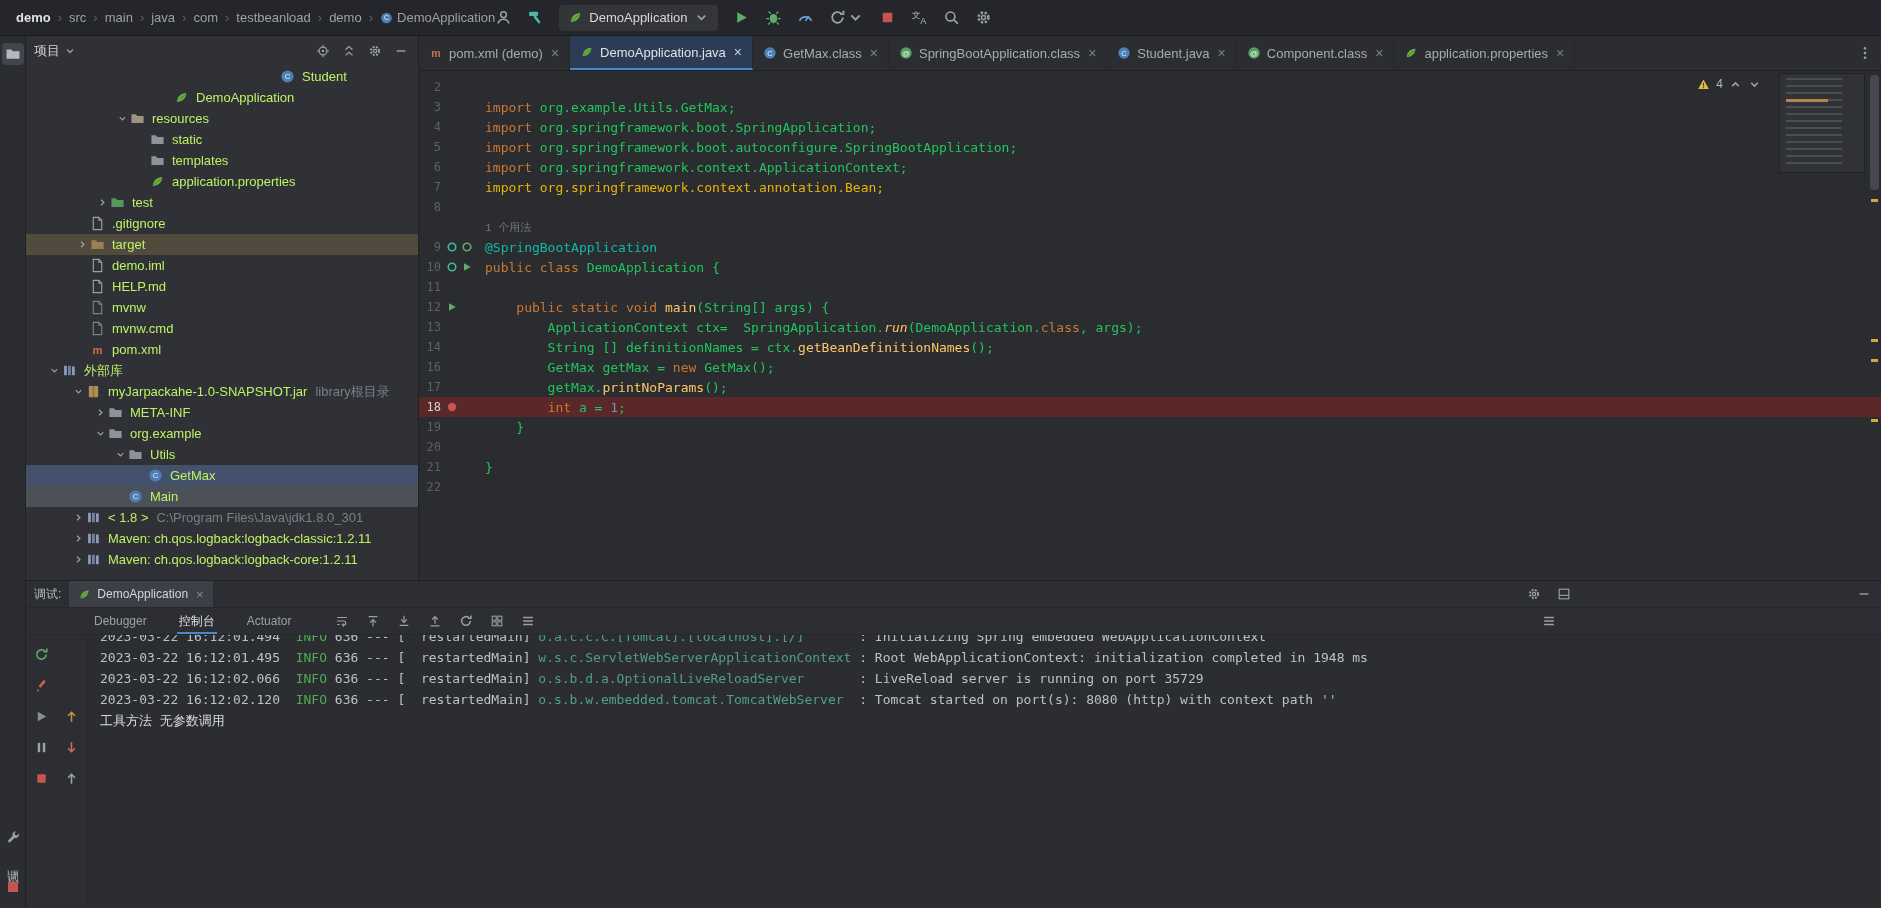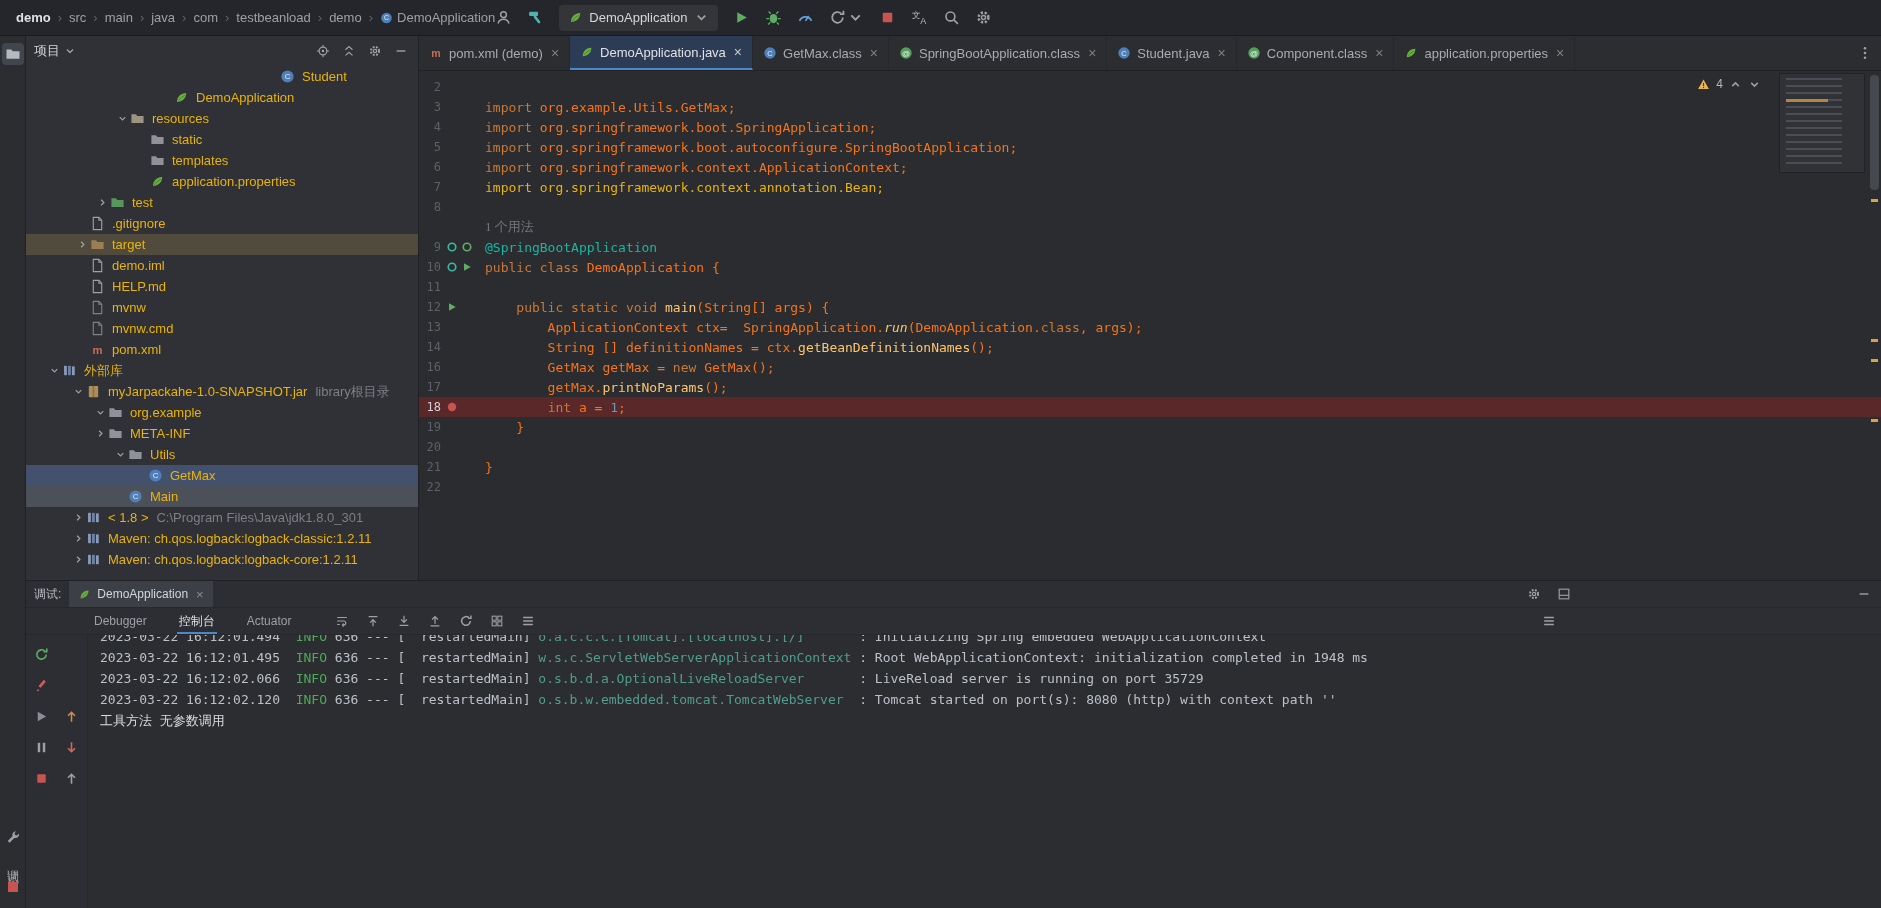--- a/index.html
+++ b/index.html
@@ -40,21 +40,21 @@
   display:flex;flex-direction:column;overflow:hidden}
 .panel-header{height:30px;flex:0 0 30px;display:flex;align-items:center;padding:0 10px 0 8px;color:#cfd1d6;gap:4px}
 .ph-icons{margin-left:auto;display:flex;gap:12px;align-items:center}
 .ph-icons svg{width:14px;height:14px}
 .tree{flex:1;overflow:hidden}
 .tree-row{height:21px;display:flex;align-items:center;white-space:nowrap}
 .tree-row .arrow{width:16px;flex:0 0 16px;display:inline-flex;justify-content:center}
 .tree-row .arrow svg{width:11px;height:11px}
 .t-icon{width:16px;height:16px;margin-right:6px;flex:0 0 16px;display:inline-flex;align-items:center}
 .t-icon svg{width:15px;height:15px}
-.tree-label{color:#eab308}
+.tree-label{color:#bef264}
 .tree-suffix{color:#7c7f86;margin-left:8px}
 .tree-row.sel{background:#44516d}
 .tree-row.mark{background:#514b3e}
 .tree-row.alt{background:#4c5058}
 
 
 .editor-area{flex:1;display:flex;flex-direction:column;min-width:0;background:#2a2c2f}
 .tab-bar{height:35px;flex:0 0 35px;background:#2b2d31;border-bottom:1px solid #1f2124;display:flex;align-items:stretch}
 .etab{display:flex;align-items:center;gap:6px;padding:0 10px;color:#a8abb2;border-right:1px solid #26282c}
 .etab svg{width:14px;height:14px}
@@ -65,25 +65,25 @@
 .editor-body{flex:1;position:relative;overflow:hidden;
   font-family:"DejaVu Sans Mono","Liberation Mono",monospace;font-size:13px}
 .code-area{position:absolute;inset:0;padding-top:6px}
 .code-row{height:20px;display:flex;align-items:center}
 .code-row.bp{background:#5a2828}
 .g-num{width:22px;flex:0 0 22px;text-align:right;color:#5d6067;font-size:12px}
 .bp .g-num{color:#d0d2d6}
 .g-icons{width:44px;flex:0 0 44px;display:flex;gap:3px;align-items:center;padding-left:5px}
 .g-icons svg{width:12px;height:12px}
 .code-text{white-space:pre;color:#a9b7c6}
-.seg-kw{color:#cc7832}.seg-pl{color:#f97316}.seg-gr{color:#eab308}.seg-ann{color:#14b8a6}
+.seg-kw{color:#cc7832}.seg-pl{color:#22c55e}.seg-gr{color:#eab308}.seg-ann{color:#14b8a6}
 .seg-mt{color:#ffc66b}.seg-mti{color:#ffc66b;font-style:italic}
 .seg-str{color:#6a8759}.seg-nm{color:#6897bb}
 .seg-hint{color:#8b8e94;background:#3c3e43;border-radius:3px;padding:0 3px;font-size:11px}
-.seg-usage{color:#73767d;font-family:Liberation Serif, serif;font-size:13px}
+.seg-usage{color:#73767d;font-family:Liberation Mono, monospace;font-size:11px}
 .warn-widget{position:absolute;top:6px;right:120px;display:flex;align-items:center;gap:6px;
   color:#b2b5ba;font-size:12px;z-index:6;font-family:"Liberation Sans",sans-serif}
 .warn-widget svg{width:13px;height:13px}
 .minimap{position:absolute;top:2px;right:16px;width:86px;height:100px;background:#303236;
   border:1px solid #202226;z-index:5;overflow:hidden}
 .minimap::before{content:'';position:absolute;left:6px;top:4px;right:22px;bottom:6px;
   background:repeating-linear-gradient(180deg,#4a4d53 0 2px,transparent 2px 7px)}
 .minimap::after{content:'';position:absolute;left:6px;top:25px;width:42px;height:3px;background:#b3824d}
 .stripe{position:absolute;top:0;right:0;bottom:0;width:13px}
 .stripe .tick{position:absolute;right:3px;width:7px;height:3px;background:#d9a343}
@@ -461,42 +461,42 @@
                     <rect x="3" y="2" width="10" height="12" rx="1" fill="#ad8e5a"></rect>
                     <rect x="7.2" y="2" width="1.6" height="12" fill="#8a6f42"></rect>
                   </svg>
                 </span>
                 <span class="tree-label">myJarpackahe-1.0-SNAPSHOT.jar</span>
                 <span class="tree-suffix">library根目录</span>
               </div>
               <div class="tree-row" style="padding-left:66px">
                 <span class="arrow icw">
                   <svg viewBox="0 0 16 16" width="12" height="12">
+                    <path d="M6 4l4 4-4 4" fill="none" stroke="#9da0a6" stroke-width="1.8"></path>
+                  </svg>
+                </span>
+                <span class="t-icon">
+                  <svg viewBox="0 0 16 16" width="16" height="16">
+                    <path d="M1.5 3.5h4.8l1.5 1.8h6.7v7.4h-13z" fill="#8f9399"></path>
+                  </svg>
+                </span>
+                <span class="tree-label">META-INF</span>
+              </div>
+              <div class="tree-row" style="padding-left:66px">
+                <span class="arrow icw">
+                  <svg viewBox="0 0 16 16" width="12" height="12">
                     <path d="M4 6l4 4 4-4" fill="none" stroke="#9da0a6" stroke-width="1.8"></path>
                   </svg>
                 </span>
                 <span class="t-icon">
                   <svg viewBox="0 0 16 16" width="16" height="16">
                     <path d="M1.5 3.5h4.8l1.5 1.8h6.7v7.4h-13z" fill="#8f9399"></path>
                   </svg>
                 </span>
                 <span class="tree-label">org.example</span>
-              </div>
-              <div class="tree-row" style="padding-left:66px">
-                <span class="arrow icw">
-                  <svg viewBox="0 0 16 16" width="12" height="12">
-                    <path d="M6 4l4 4-4 4" fill="none" stroke="#9da0a6" stroke-width="1.8"></path>
-                  </svg>
-                </span>
-                <span class="t-icon">
-                  <svg viewBox="0 0 16 16" width="16" height="16">
-                    <path d="M1.5 3.5h4.8l1.5 1.8h6.7v7.4h-13z" fill="#8f9399"></path>
-                  </svg>
-                </span>
-                <span class="tree-label">META-INF</span>
               </div>
               <div class="tree-row" style="padding-left:86px">
                 <span class="arrow icw">
                   <svg viewBox="0 0 16 16" width="12" height="12">
                     <path d="M4 6l4 4 4-4" fill="none" stroke="#9da0a6" stroke-width="1.8"></path>
                   </svg>
                 </span>
                 <span class="t-icon">
                   <svg viewBox="0 0 16 16" width="16" height="16">
                     <path d="M1.5 3.5h4.8l1.5 1.8h6.7v7.4h-13z" fill="#8f9399"></path>

